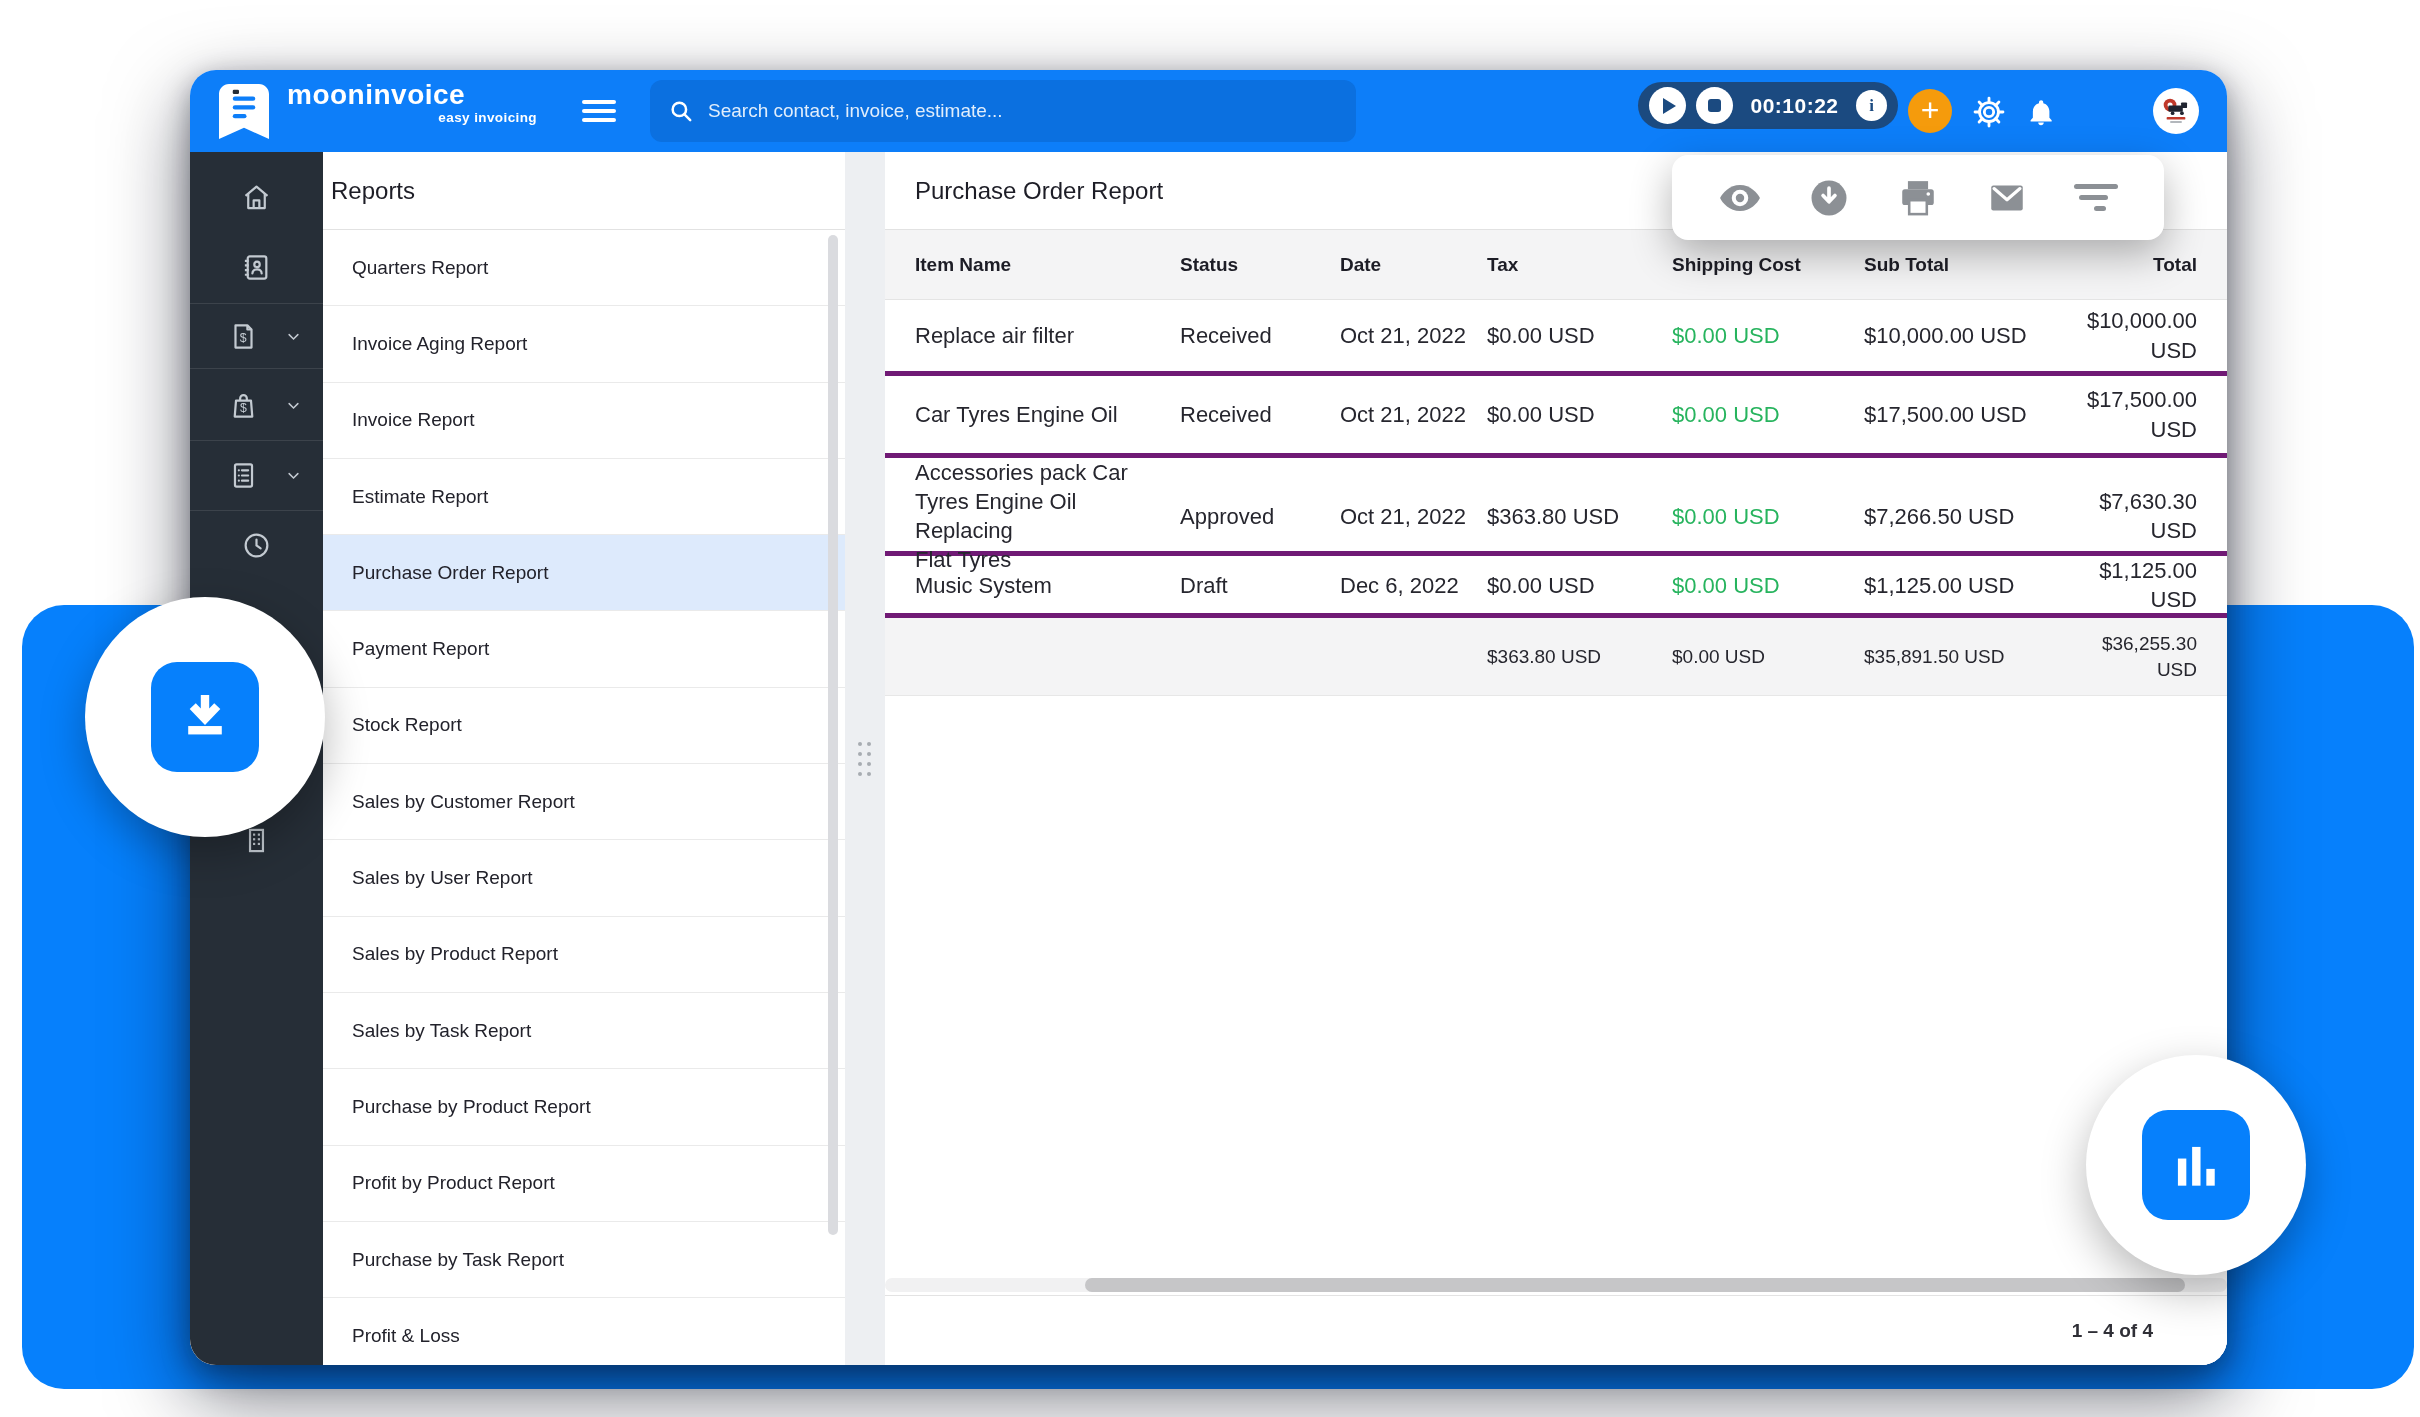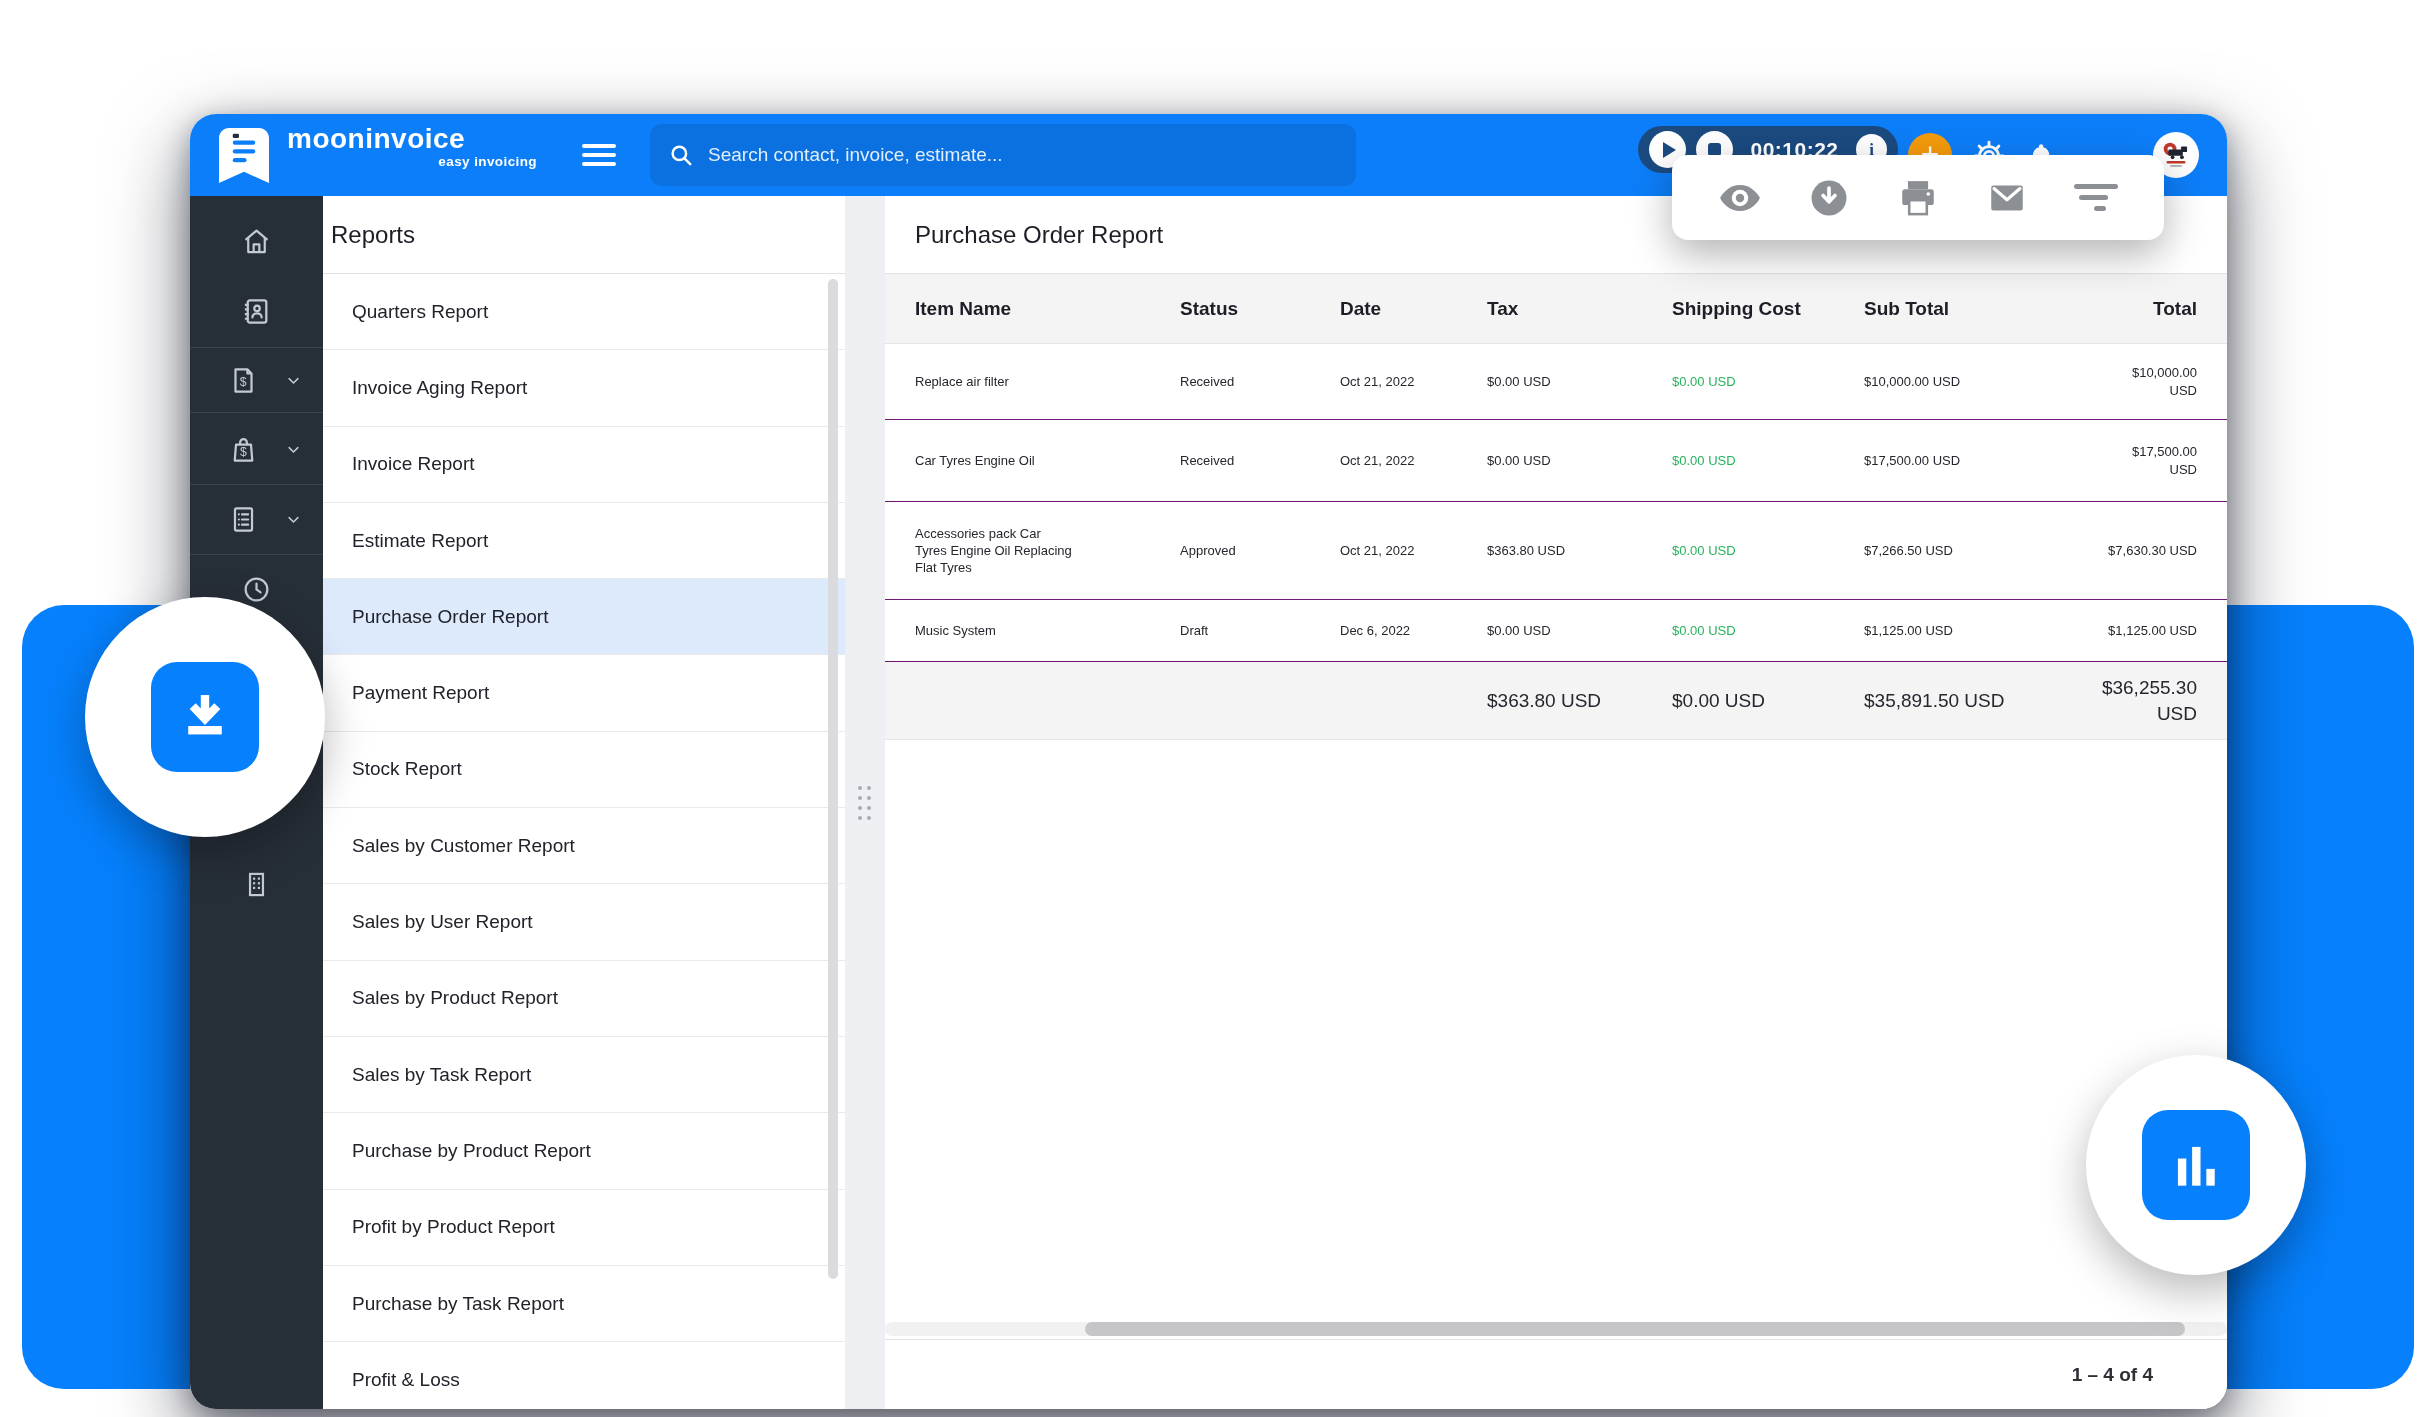--- a/index.html
+++ b/index.html
@@ -11,21 +11,21 @@
   body{background:#ffffff;font-family:"Liberation Sans","DejaVu Sans",sans-serif;}
   .stage{position:relative;width:2420px;height:1417px;background:#ffffff;overflow:hidden;}
 
   
   .backdrop{position:absolute;left:22px;top:605px;width:2392px;height:784px;
     background:var(--backdrop-blue);border-radius:42px;z-index:1;}
 
   
   .window{position:absolute;left:190px;top:70px;width:2037px;height:1295px;background:#fff;
     border-radius:26px;overflow:hidden;z-index:2;
-    box-shadow:0 30px 80px rgba(5,10,25,.55),0 8px 28px rgba(5,10,25,.35);margin-top:44px;}
+    box-shadow:0 30px 80px rgba(5,10,25,.55),0 8px 28px rgba(5,10,25,.35);}
 
   
   .topbar{position:absolute;left:0;top:0;right:0;height:82px;background:var(--header-blue);}
   .logo-badge{position:absolute;left:25px;top:14px;width:58px;height:55px;}
   .brand-text{position:absolute;left:97px;top:10px;width:250px;color:#fff;}
   .brand-name{font-size:28px;font-weight:700;letter-spacing:.5px;line-height:30px;}
   .brand-tagline{font-size:13.5px;font-weight:700;text-align:right;letter-spacing:.4px;line-height:16px;}
   .hamburger{position:absolute;left:392px;top:25px;width:34px;height:32px;display:flex;flex-direction:column;justify-content:center;gap:5.5px;cursor:pointer;}
   .hamburger i{display:block;height:3.5px;background:#fff;border-radius:2px;}
   .searchbar{position:absolute;left:460px;top:10px;width:706px;height:62px;background:var(--search-blue);
@@ -69,21 +69,21 @@
   .drag-dots{position:absolute;left:668px;top:590px;width:14px;height:48px;display:grid;
     grid-template-columns:4px 4px;grid-auto-rows:4px;gap:6px 5px;cursor:col-resize;}
   .drag-dots i{background:#a7acb2;border-radius:50%;}
 
   
   .main-panel{position:absolute;left:695px;top:0;right:0;bottom:0;background:#fff;overflow:hidden;}
   .main-title-row{height:78px;border-bottom:1px solid #e2e2e2;display:flex;align-items:center;padding-left:30px;}
   .t-grid{display:grid;grid-template-columns:265px 160px 147px 185px 192px 199px 134px;
     padding:0 30px;align-items:center;}
   .thead{height:70px;background:#f4f4f5;border-bottom:1px solid #e4e4e4;font-weight:700;font-size:19px;color:#1d1d26;}
-  .trow{border-bottom:1px solid #701a75;font-size:13px;color:#26262e;background:#fff;cursor:pointer;}
+  .trow{border-bottom:5px solid #701a75;font-size:22px;color:#26262e;background:#fff;cursor:pointer;}
   .trow .cell{line-height:1.32;}
   .c-total{text-align:right;line-height:1.35;}
   .pos{color:var(--positive-green);}
   .totals-row{height:78px;background:#f4f4f5;border-bottom:1px solid #e7e7e7;font-size:19px;color:#26262e;}
   .h-scroll{position:absolute;left:0;right:0;top:1126px;height:14px;background:#f1f1f2;border-radius:7px;}
   .h-scroll .thumb{position:absolute;left:200px;width:1100px;top:0;height:14px;background:#c6c6c8;border-radius:7px;cursor:pointer;}
   .pagination{position:absolute;left:0;right:0;bottom:0;height:70px;border-top:1px solid #e3e3e3;background:#fff;
     display:flex;align-items:center;justify-content:flex-end;padding-right:74px;font-size:19px;font-weight:600;color:#2f2f36;}
 
   

